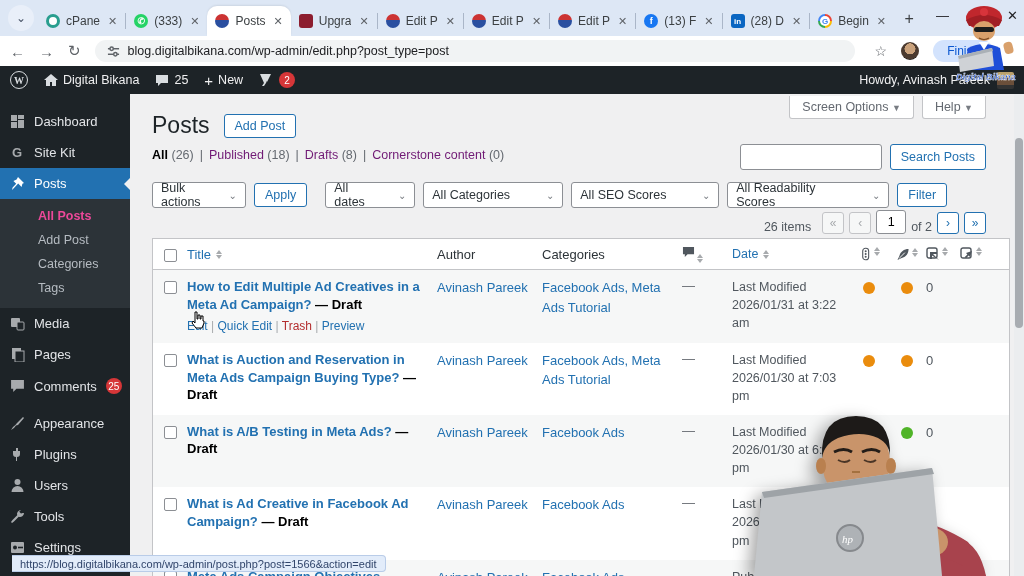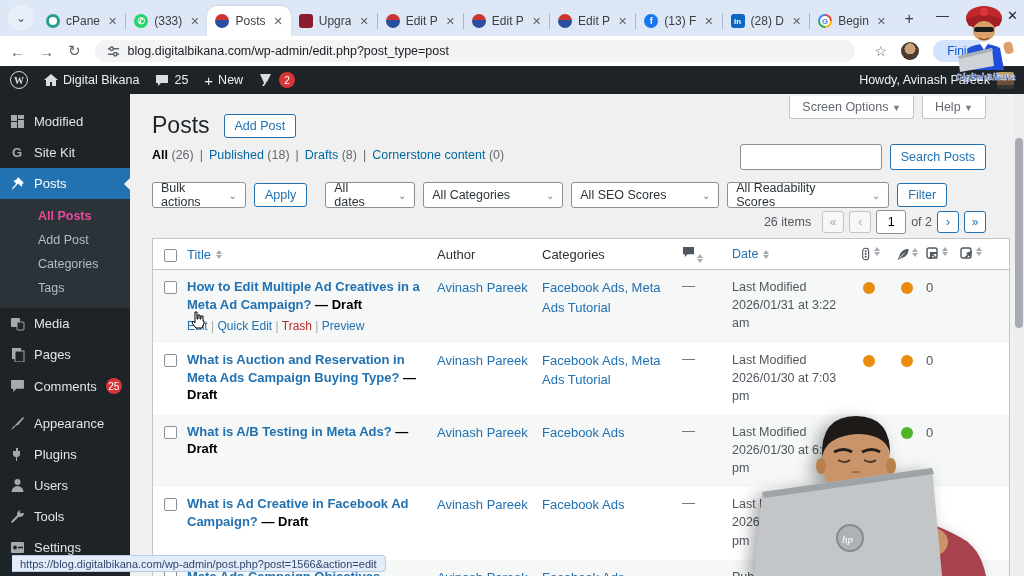--- a/index.html
+++ b/index.html
@@ -59,30 +59,30 @@
 
   
   .content { position:absolute; top:94px; left:130px; width:884px; height:482px; background:#f0f0f1; }
   .topright { position:absolute; top:2px; right:28px; display:flex; gap:8px; }
   .toptab { background:#fff; border:1px solid #c3c4c7; border-top:none; color:#646970; font-size:12.5px; padding:4px 12px; border-radius:0 0 3px 3px; font-family:inherit; }
   .caret { font-size:9px; color:#787c82; }
   .h1row { position:absolute; top:18px; left:22px; display:flex; align-items:center; gap:14px; }
   .h1 { font-size:23px; color:#1d2327; font-weight:500; }
   .btn { background:#fff; border:1px solid #2271b1; color:#2271b1; border-radius:3px; font-size:12.5px; padding:4px 10px; font-family:inherit; }
   .views { position:absolute; top:54px; left:22px; font-size:12.5px; color:#646970; display:flex; gap:6px; align-items:center; }
-  .views a { color:#0369a1; text-decoration:none; }
+  .views a { color:#701a75; text-decoration:none; }
   .views .current { color:#000; font-weight:bold; }
   .views .cnt { color:#646970; }
   .searchrow { position:absolute; top:50px; right:28px; display:flex; gap:8px; }
   .searchinput { width:142px; height:26px; border:1px solid #8c8f94; border-radius:3px; background:#fff; font-family:inherit; padding:0 6px; }
 
   .filterrow { position:absolute; top:88px; left:22px; display:flex; gap:8px; align-items:center; }
   .select { background:#fff; border:1px solid #8c8f94; border-radius:3px; height:26px; font-size:12.5px; color:#2c3338; display:flex; align-items:center; justify-content:space-between; gap:16px; padding:0 8px; }
   .select .caret { font-size:10px; }
-  .pagerow { position:absolute; top:116px; right:28px; display:flex; align-items:center; gap:5px; font-size:12.5px; color:#50575e; }
+  .pagerow { position:absolute; top:116px; right:28px; display:flex; align-items:flex-end; gap:5px; font-size:12.5px; color:#50575e; }
   .pgbtn { min-width:22px; height:22px; border:1px solid #c3c4c7; background:#f6f7f7; color:#a7aaad; border-radius:3px; font-size:12px; font-family:inherit; }
   .pgbtn.on { background:#fff; color:#2271b1; border-color:#2271b1; }
   .pginput { width:30px; height:24px; border:1px solid #8c8f94; border-radius:3px; text-align:center; font-family:inherit; font-size:12.5px; }
 
   
   .ptable { position:absolute; top:144px; left:22px; width:858px; background:#fff; border:1px solid #c3c4c7; font-size:13px; }
   .trow, .thead { display:flex; align-items:flex-start; }
   .thead { border-bottom:1px solid #c3c4c7; padding:6px 0; align-items:center; color:#2c3338; }
   .thead a { color:#2271b1; text-decoration:none; display:inline-flex; align-items:center; gap:3px; }
   .trow { padding:8px 0 10px; }
@@ -249,21 +249,21 @@
   <div class="sidebar">
     <div class="smi" style="margin-top:12px;">
       <svg width="15" height="15" viewBox="0 0 15 15">
           <g class="ico">
             <rect x="1" y="1" width="6" height="6"></rect>
             <rect x="8" y="1" width="6" height="4"></rect>
             <rect x="8" y="6" width="6" height="8"></rect>
             <rect x="1" y="8" width="6" height="6"></rect>
           </g>
         </svg>
-      <span>Modified</span>
+      <span>Dashboard</span>
     </div>
     <div class="smi">
       <svg width="15" height="15" viewBox="0 0 15 15">
           <text x="2" y="12" fill="#a7aaad" font-size="13" font-weight="bold" font-family="Liberation Sans, sans-serif">G</text>
         </svg>
       <span>Site Kit</span>
     </div>
     <div class="smi active">
       <svg width="15" height="15" viewBox="0 0 15 15">
           <path class="ico" d="M8 1l6 6-1.6.8-.8 3.2-3.4-3.4L4 12l-2 2 .6-2.6 3.6-3.6L3.4 5 6.6 3.4 8 1z"></path>

